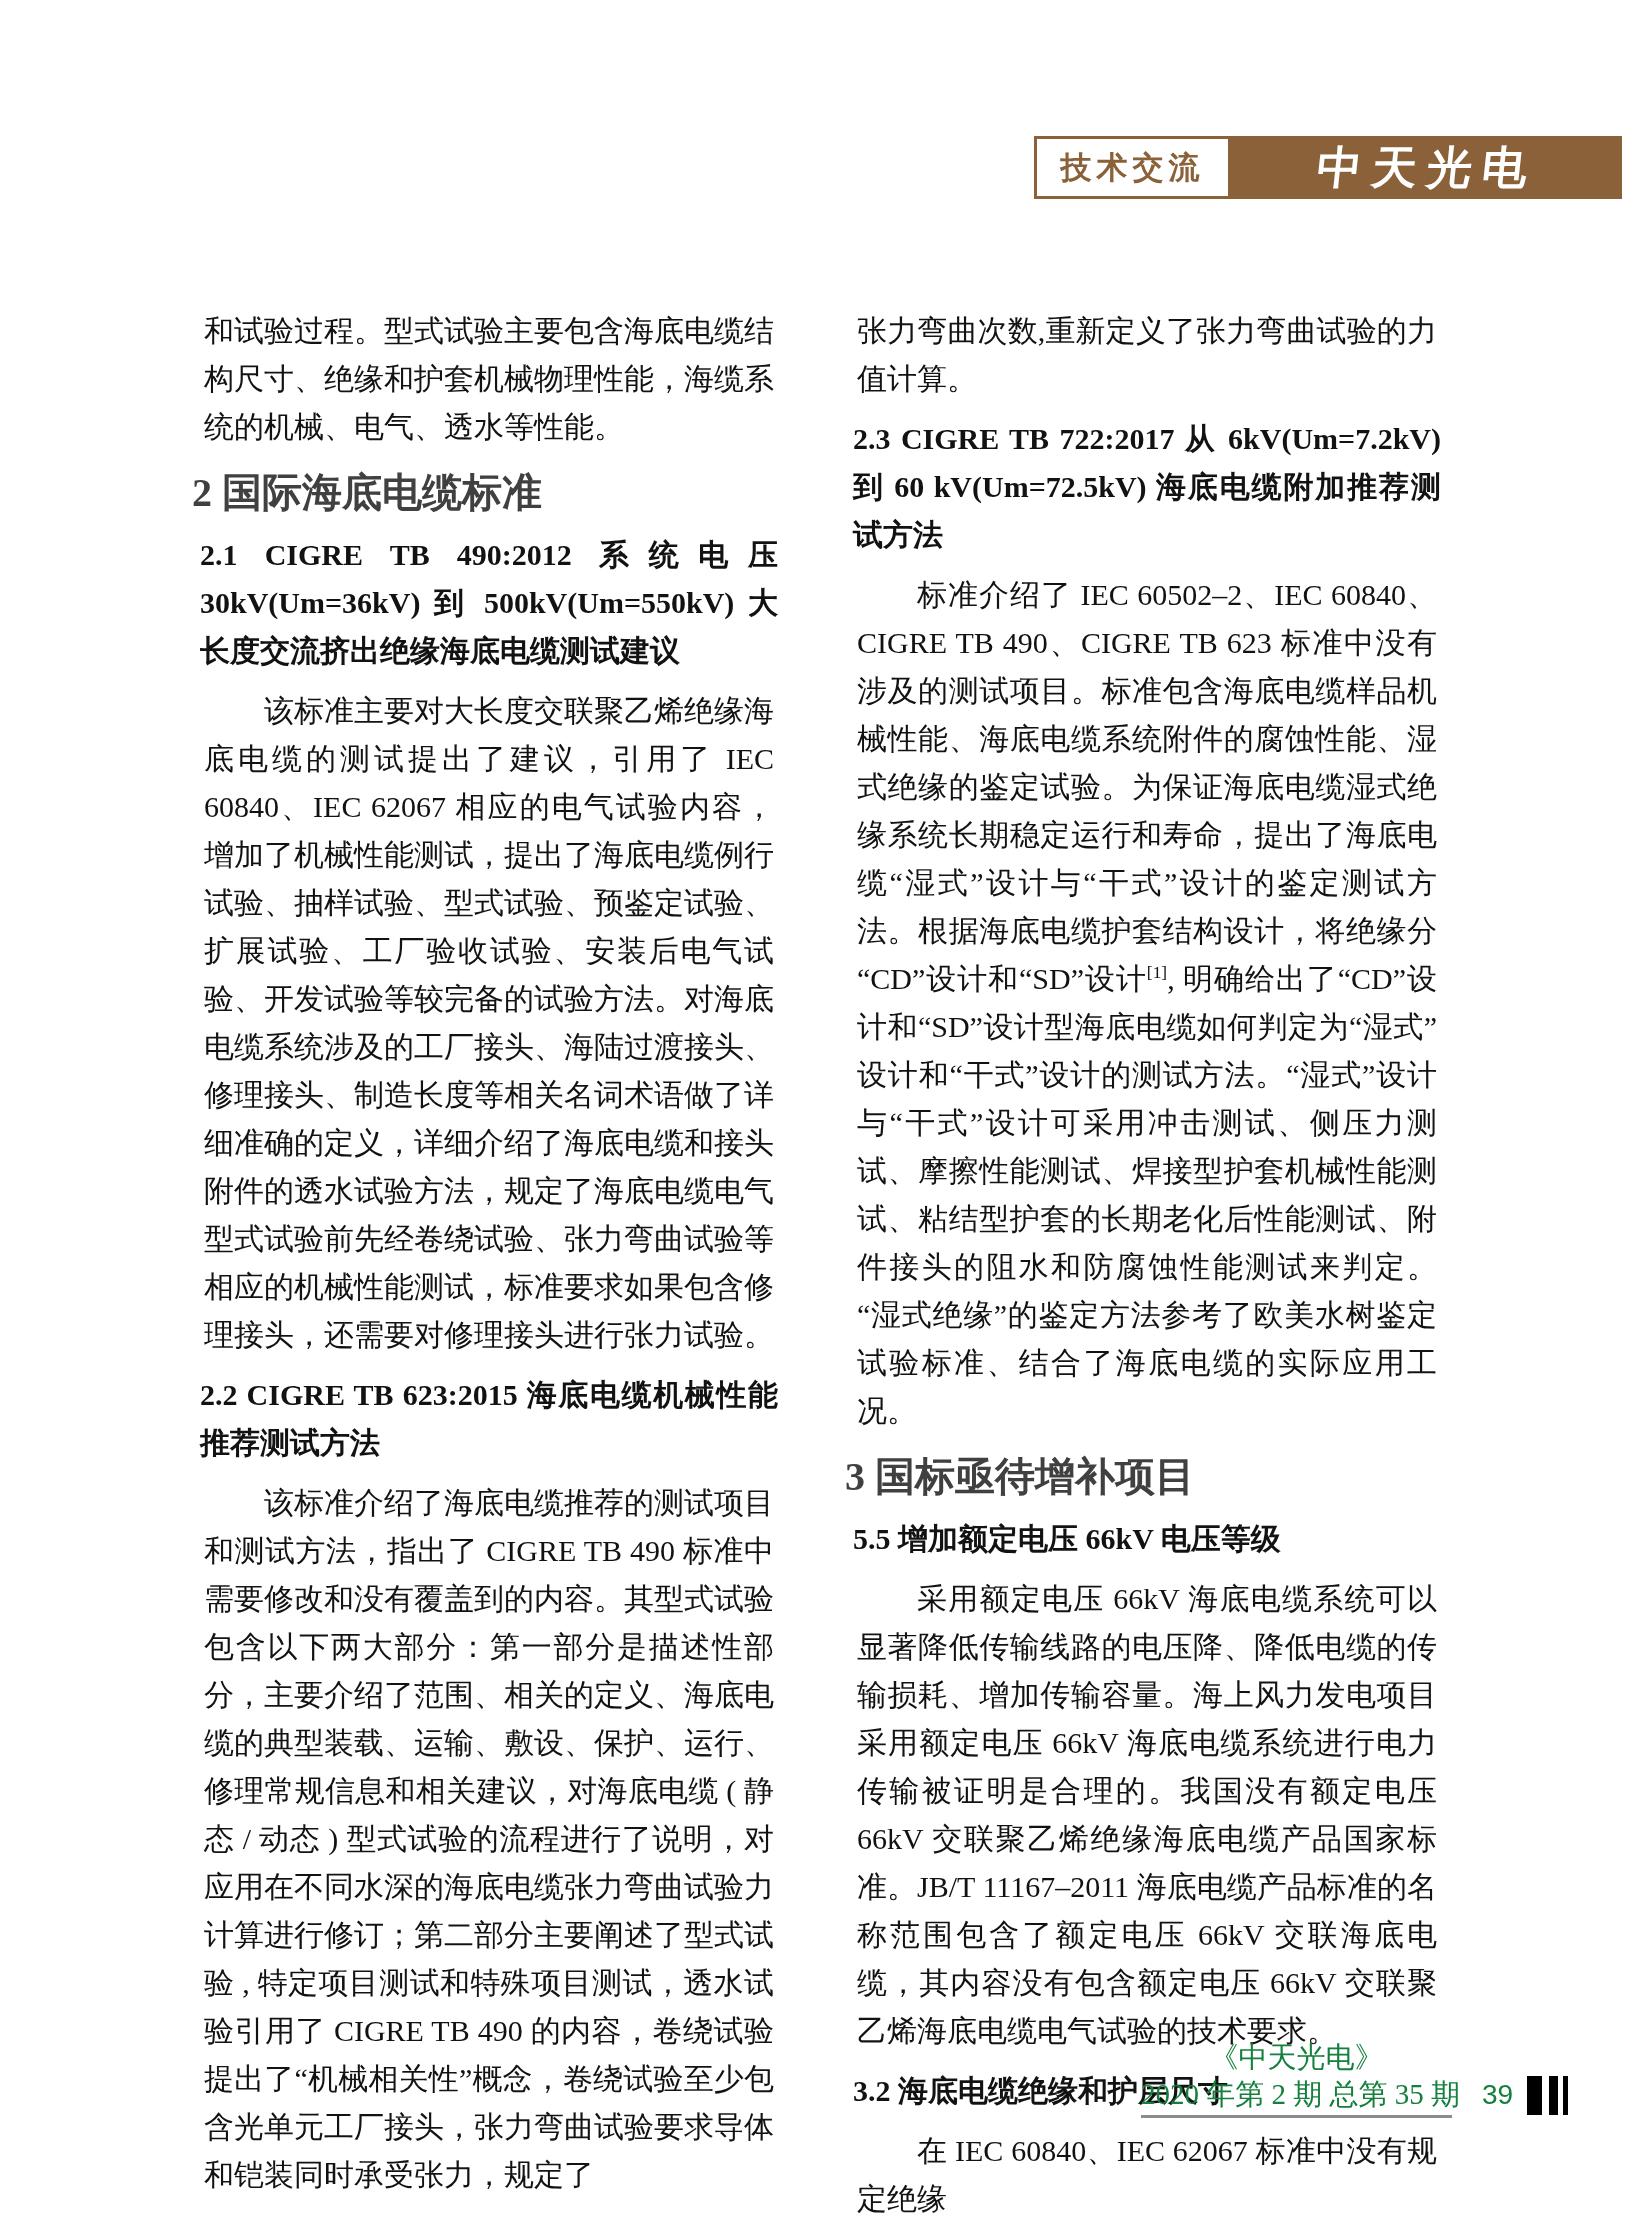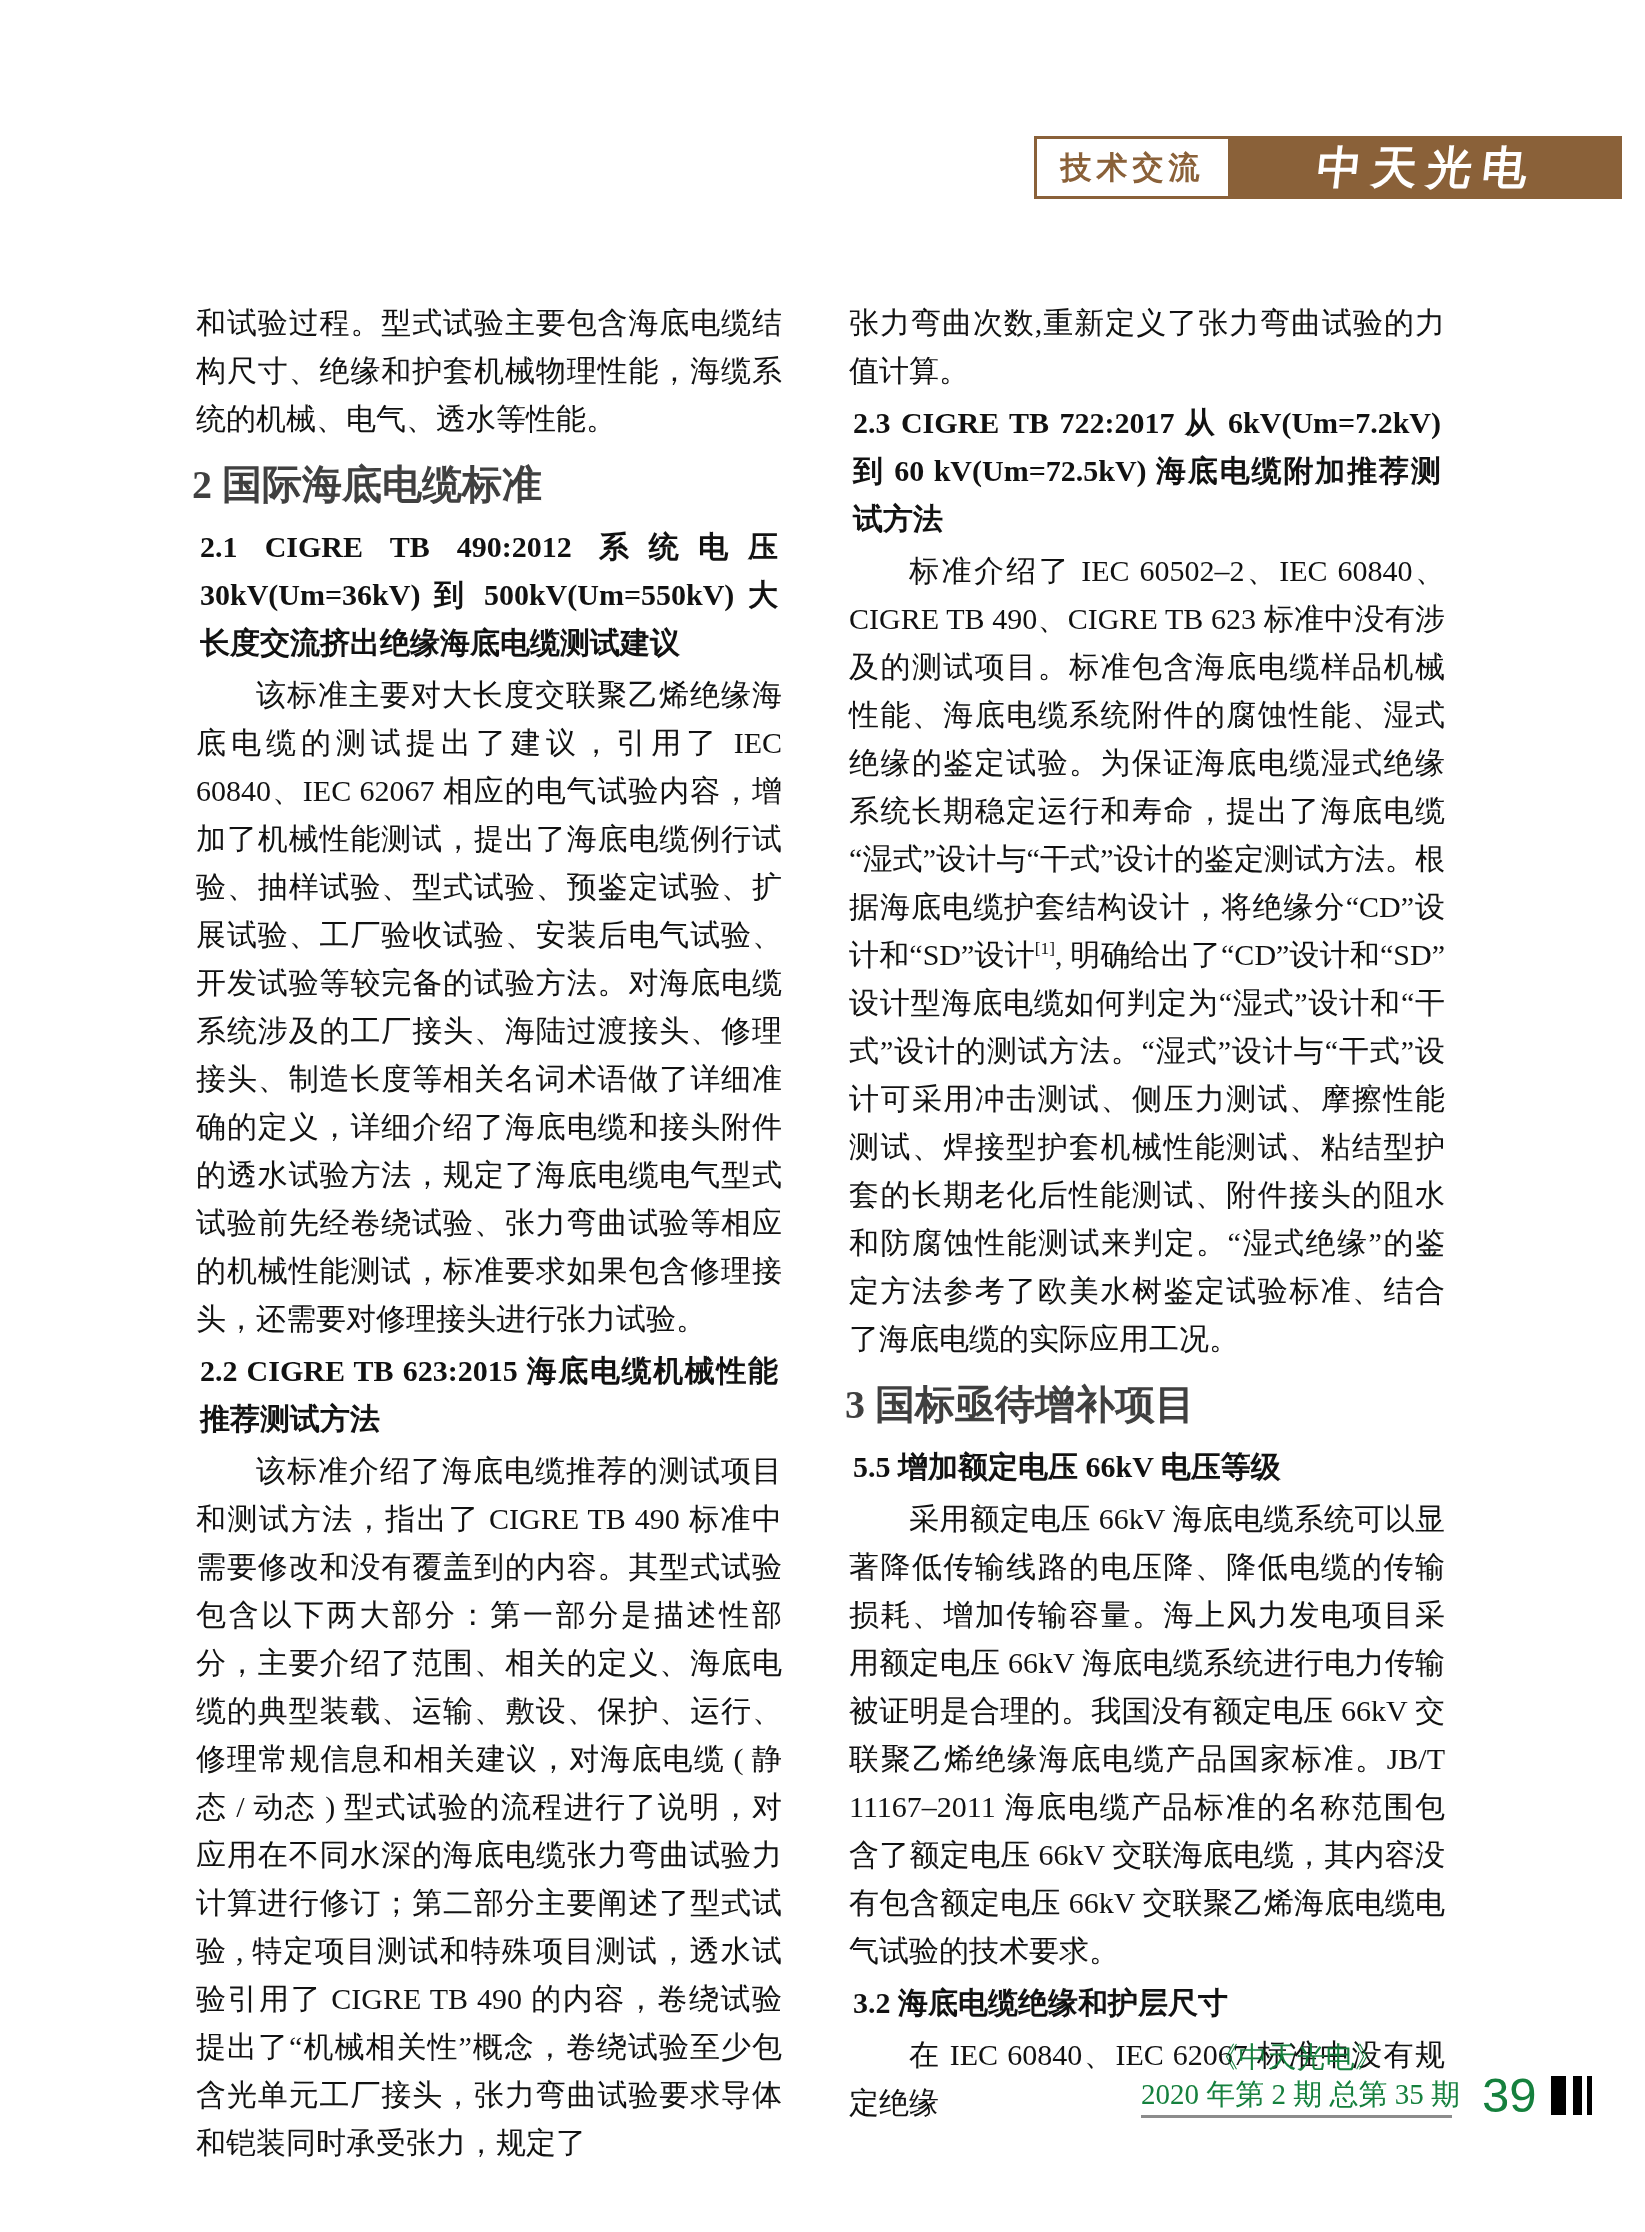--- a/index.html
+++ b/index.html
@@ -38,21 +38,21 @@
 
   
   .col{
     position:absolute;top:295px;
     font-size:30px;line-height:48px;
     text-align:justify;
   }
   .col-left{left:192px;width:594px;}
   .col-right{left:845px;width:604px;}
   .blk{margin:0;}
-  .blk.p{margin:4px;}
+  .blk.p{margin:12px;}
   .blk.indent{text-indent:2em;}
   .blk.h1{
     color:#404040;font-size:40px;font-weight:bold;
     line-height:56px;margin:14px 0 10px;text-align:left;
   }
   .blk.h2{font-weight:bold;margin:2px 8px 0;}
   .blk sup{font-size:58%;line-height:0;}
 
   
   .footer{
@@ -61,21 +61,21 @@
   }
   .footer-journal{text-align:center;line-height:34px;}
   .footer-row{
     display:flex;
     border-bottom:3px solid #8c8c8c;
     margin-top:2px;
   }
   .footer-issue{white-space:nowrap;line-height:36px;}
   .footer-page{
     font-family:"Liberation Sans","DejaVu Sans",sans-serif;
-    font-size:49px;line-height:38px;margin-left:22px;font-weight:500;
+    font-size:28px;line-height:38px;margin-left:22px;font-weight:500;
   }
   .bars{display:flex;align-items:flex-end;margin-left:14px;height:39px;}
   .bar{background:#000;height:39px;}
   .bar-1{width:15px;}
   .bar-2{width:9px;margin-left:7px;}
   .bar-3{width:5px;margin-left:5px;}
 </style>
 </head>
 <body>
 

